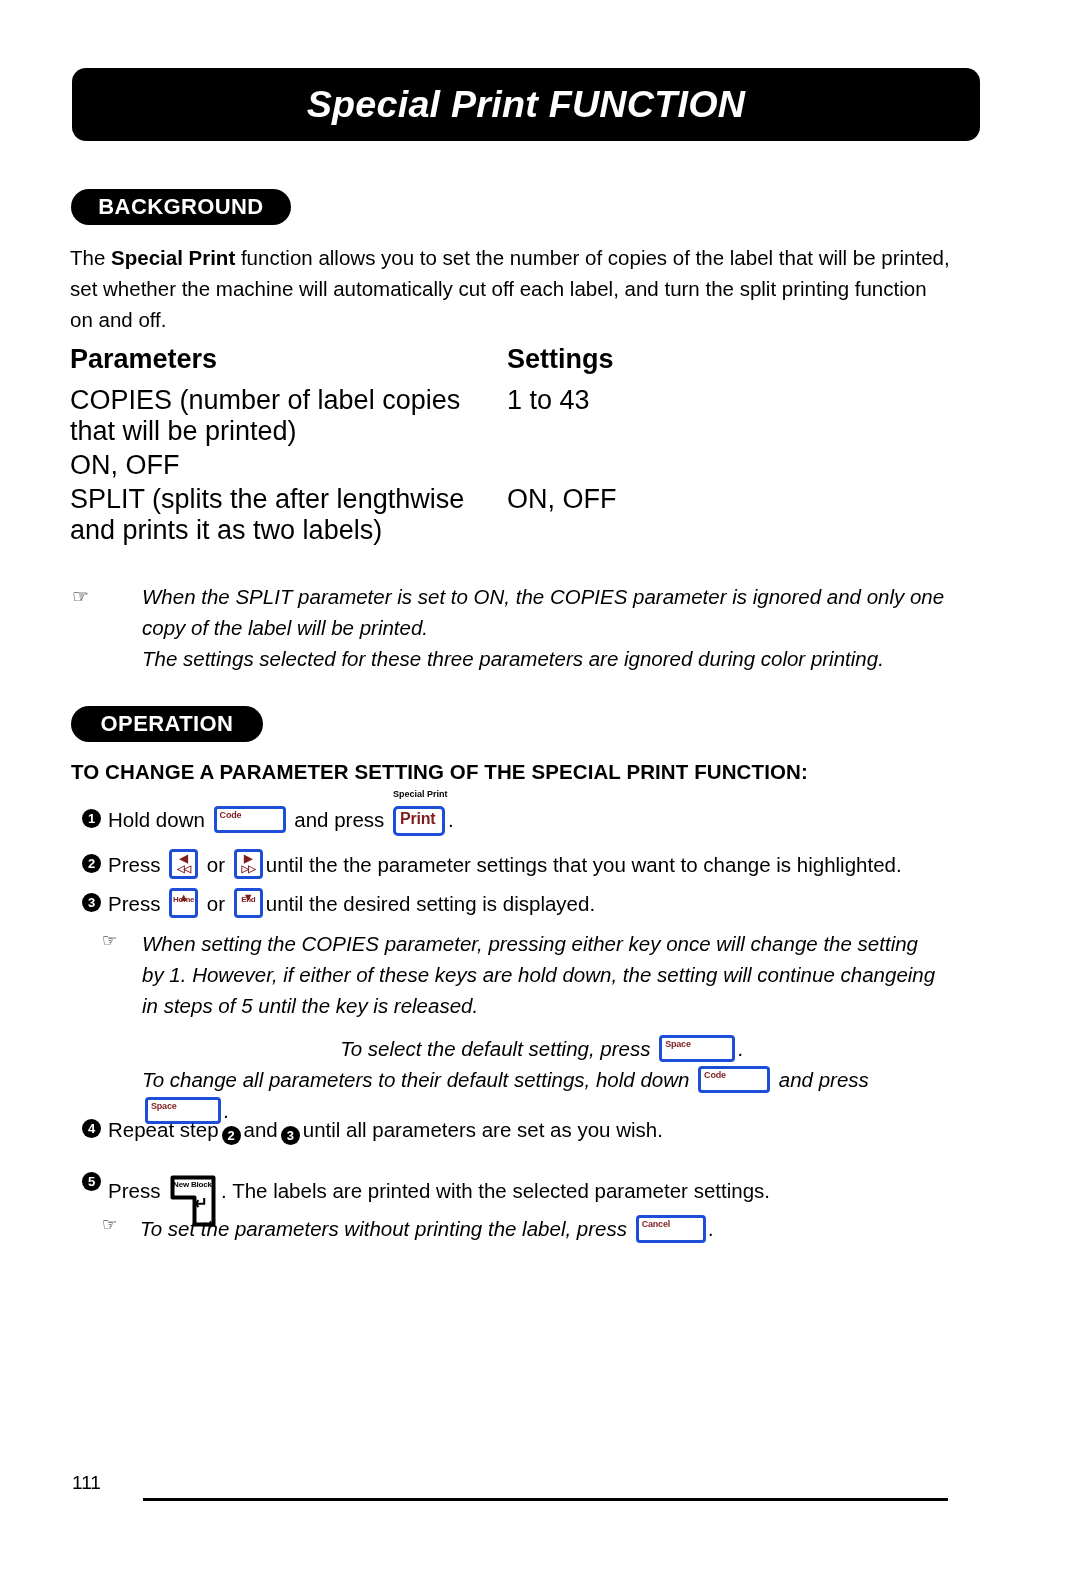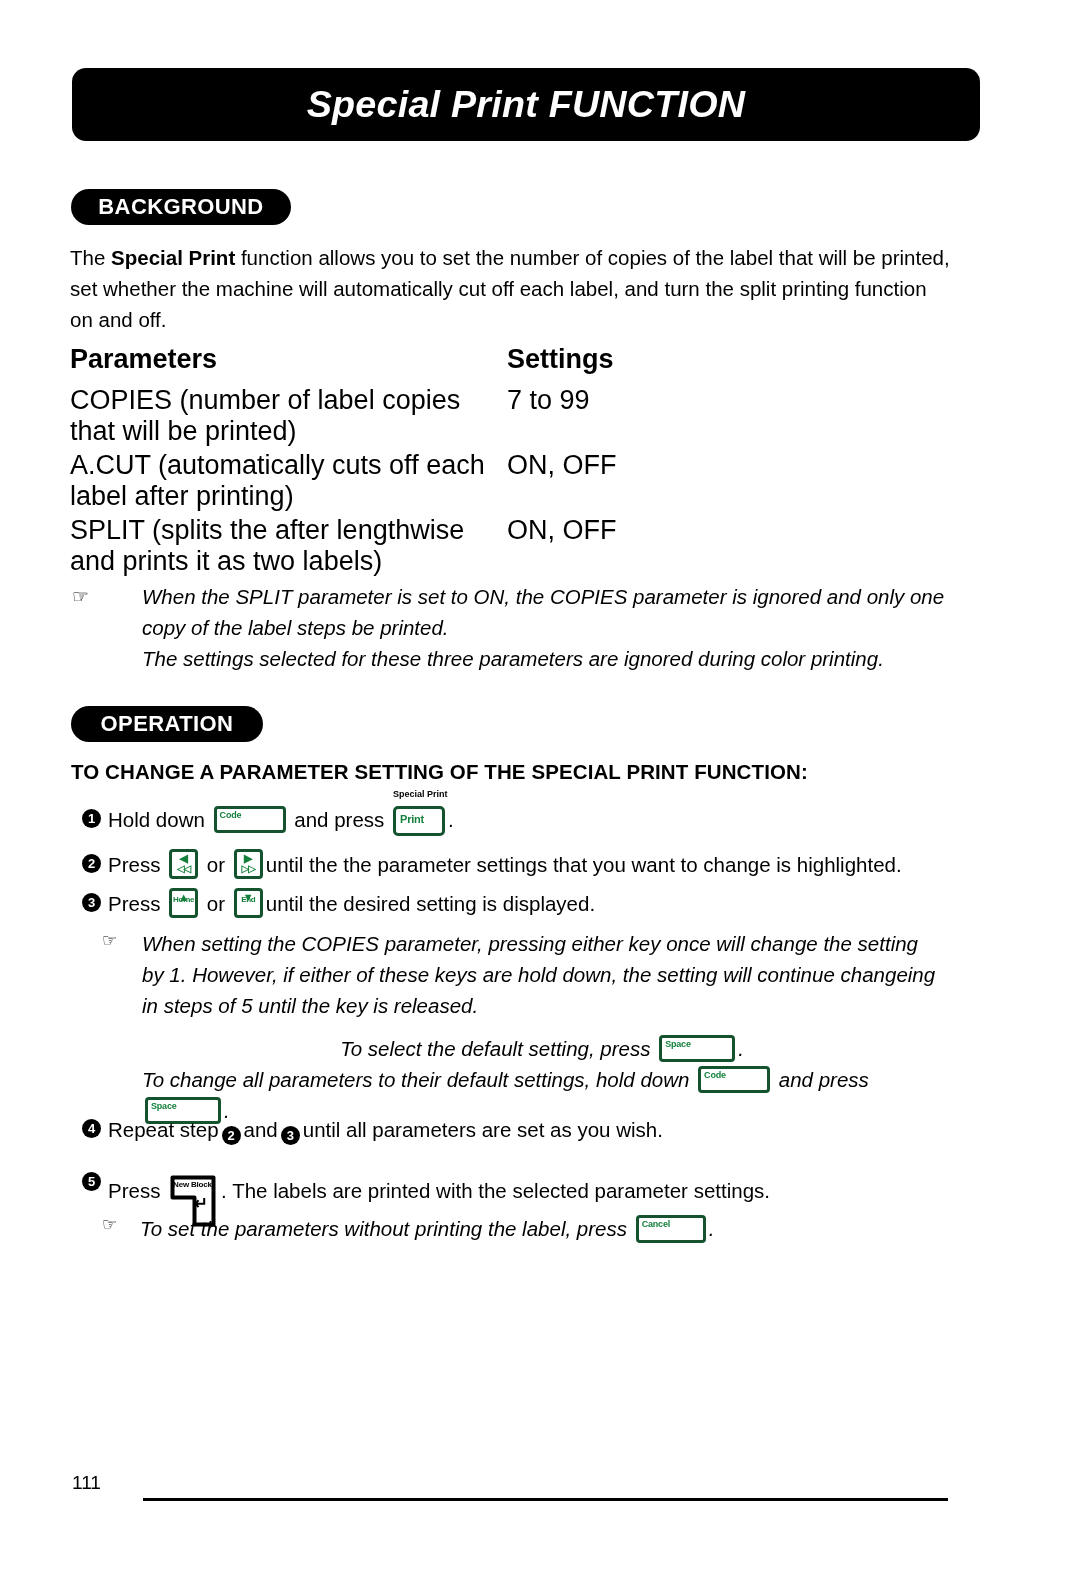--- a/index.html
+++ b/index.html
@@ -204,26 +204,26 @@
   .step4 { left: 82px; top: 1114px; }
   .step5 { left: 82px; top: 1167px; }
 
   
   .key {
     display: inline-block;
     position: relative;
     vertical-align: middle;
     box-sizing: border-box;
     background: #ffffff;
-    border: 3px solid #14532d;
+    border: 3px solid #1d4ed8;
     border-radius: 4px;
     font-family: "Liberation Sans", sans-serif;
     font-style: normal;
     font-weight: bold;
-    color: #15803d;
+    color: #7f1d1d;
     overflow: hidden;
   }
   .key-label {
     position: absolute;
     left: 3px;
     top: 1px;
     font-size: 9px;
     line-height: 10px;
     white-space: nowrap;
     letter-spacing: -0.2px;
@@ -259,21 +259,21 @@
     line-height: 10px;
     font-weight: bold;
     font-style: normal;
     white-space: nowrap;
   }
   .key-print {
     width: 52px;
     height: 30px;
     border-radius: 5px;
   }
-  .key-print .key-label { left: 4px; top: 5px; font-size: 11px; text-align: center; }
+  .key-print .key-label { left: 4px; top: 5px; font-size: 16px; text-align: center; }
 
   
   .key-arrow {
     width: 29px;
     height: 30px;
     margin: 0 3px;
     top: -3px;
     border-width: 3px;
     border-radius: 4px;
   }
@@ -372,43 +372,39 @@
     <div class="param-row">
       <div class="param-col-left param-head">Parameters</div>
       <div class="param-col-right param-head">Settings</div>
     </div>
 
     <div class="param-row">
       <div class="param-col-left">
         <span>COPIES (number of label copies</span>
         <span class="param-second-line">that will be printed)</span>
       </div>
-      <div class="param-col-right">7 to 99</div>
+      <div class="param-col-right">1 to 43</div>
     </div>
 
     <div class="param-row">
-      <div class="param-col-left">
-        <span>A.CUT (automatically cuts off each</span>
-        <span class="param-second-line">label after printing)</span>
-      </div>
       <div class="param-col-right">ON, OFF</div>
     </div>
 
     <div class="param-row">
       <div class="param-col-left">
         <span>SPLIT (splits the after lengthwise</span>
         <span class="param-second-line">and prints it as two labels)</span>
       </div>
       <div class="param-col-right">ON, OFF</div>
     </div>
   </div>
 
   <div class="note note-split">
     <span class="note-icon">☞</span>
-    <span class="note-body">When the SPLIT parameter is set to ON, the COPIES parameter is ignored and only one copy of the label steps be printed.</span>
+    <span class="note-body">When the SPLIT parameter is set to ON, the COPIES parameter is ignored and only one copy of the label will be printed.</span>
     <span class="note-body">The settings selected for these three parameters are ignored during color printing.</span>
   </div>
 
   <div class="pill pill-operation">
     <span>OPERATION</span>
   </div>
 
   <div class="subheading">TO CHANGE A PARAMETER SETTING OF THE SPECIAL PRINT FUNCTION:</div>
 
   <div class="step step1">

